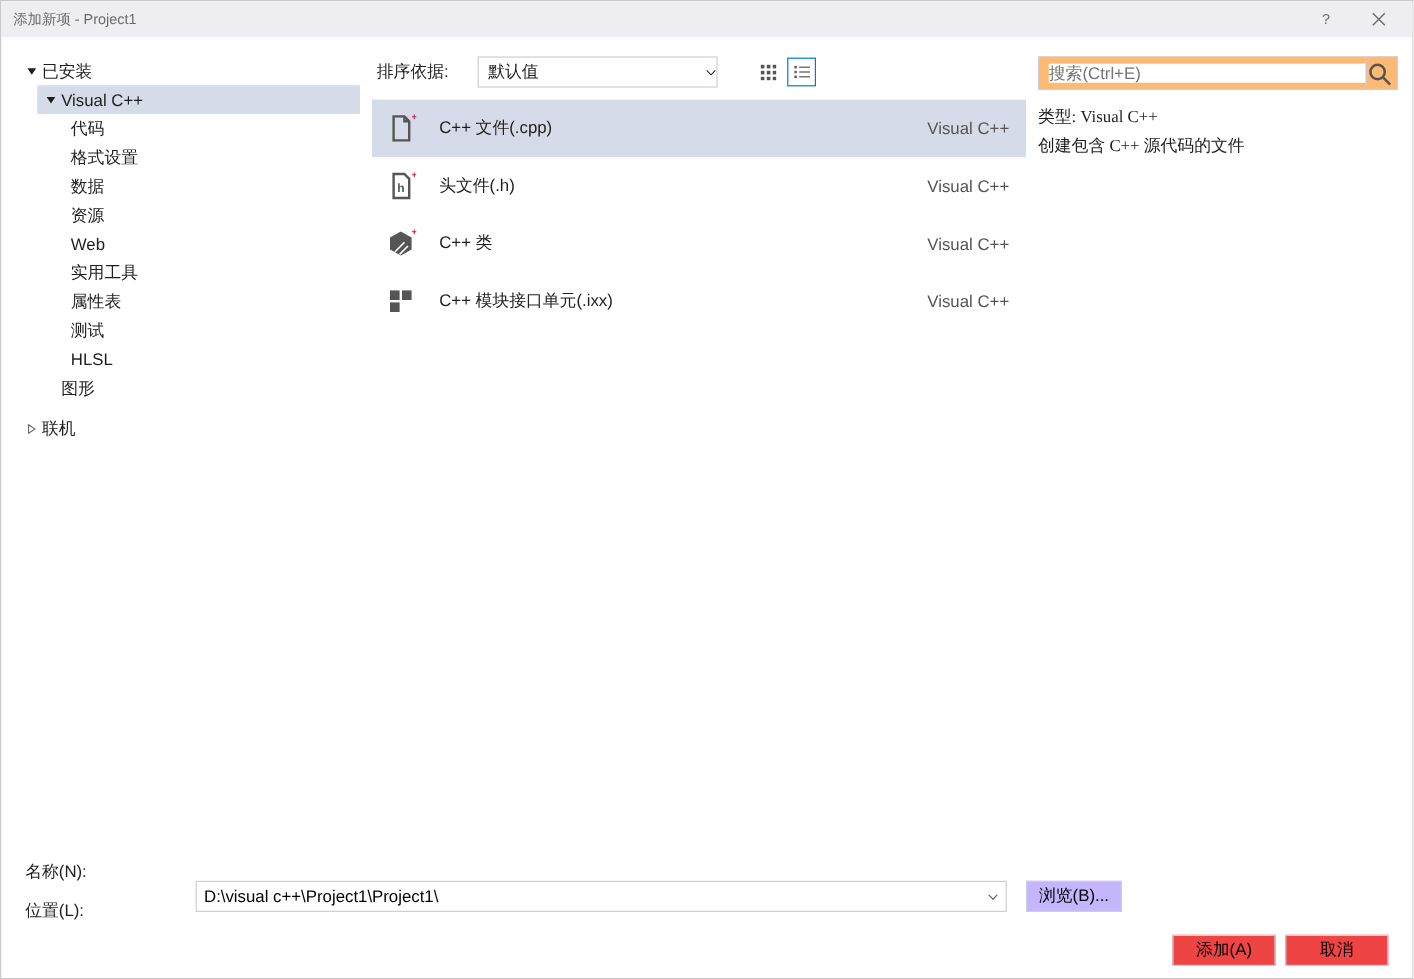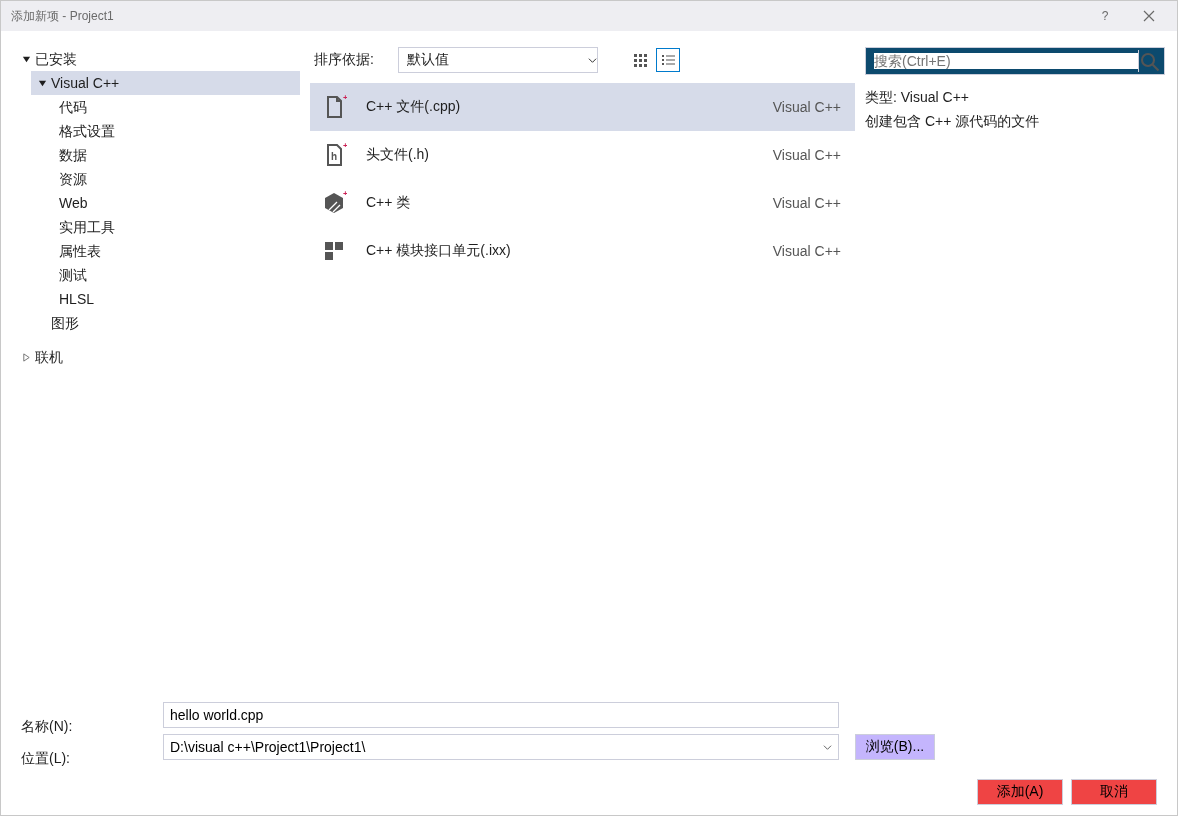--- a/index.html
+++ b/index.html
@@ -157,39 +157,39 @@
       flex-direction: column;
       gap: 14px;
     }
     .search-box {
       position: relative;
       border: 1px solid #cccedb;
       height: 28px;
       display: flex;
       align-items: center;
       padding: 0 4px 0 8px;
-      background: #0c4a6e;
+      background: #fdba74;
     }
     .search-box input {
       border: none;
       outline: none;
       font-size: 14px;
       flex: 1;
       font-family: inherit;
     }
     .search-icon-wrap {
       width: 22px;
       height: 22px;
       display: flex;
       align-items: center;
       justify-content: center;
       border-left: 1px solid #cccedb;
       cursor: pointer;
     }
-    .desc-line { font-size: 14px; }
+    .desc-line { font-size: 14px; font-family: Liberation Serif, serif; }
 
     
     .bottom {
       padding: 6px 6px 0 6px;
     }
     .field-row {
       display: flex;
       align-items: center;
       height: 32px;
     }
@@ -441,21 +441,20 @@
         </div>
         <div class="desc-line">类型: Visual C++</div>
         <div class="desc-line" style="margin-top:-8px">创建包含 C++ 源代码的文件</div>
       </div>
 
     </div>
 
     <div class="bottom">
       <div class="field-row">
         <span class="field-label">名称(N):</span>
-        <input class="field-input name" value="hello world.cpp" style="">
       </div>
       <div class="field-row">
         <span class="field-label">位置(L):</span>
         <div class="loc-wrap">
           <input class="loc-input" value="D:\visual c++\Project1\Project1\" style="">
           <span class="loc-arrow">
             <svg viewBox="0 0 10 10" width="9" height="9">
                 <path d="M1 3 L5 7 L9 3" fill="none" stroke="#555" stroke-width="1"></path>
               </svg>
           </span>

